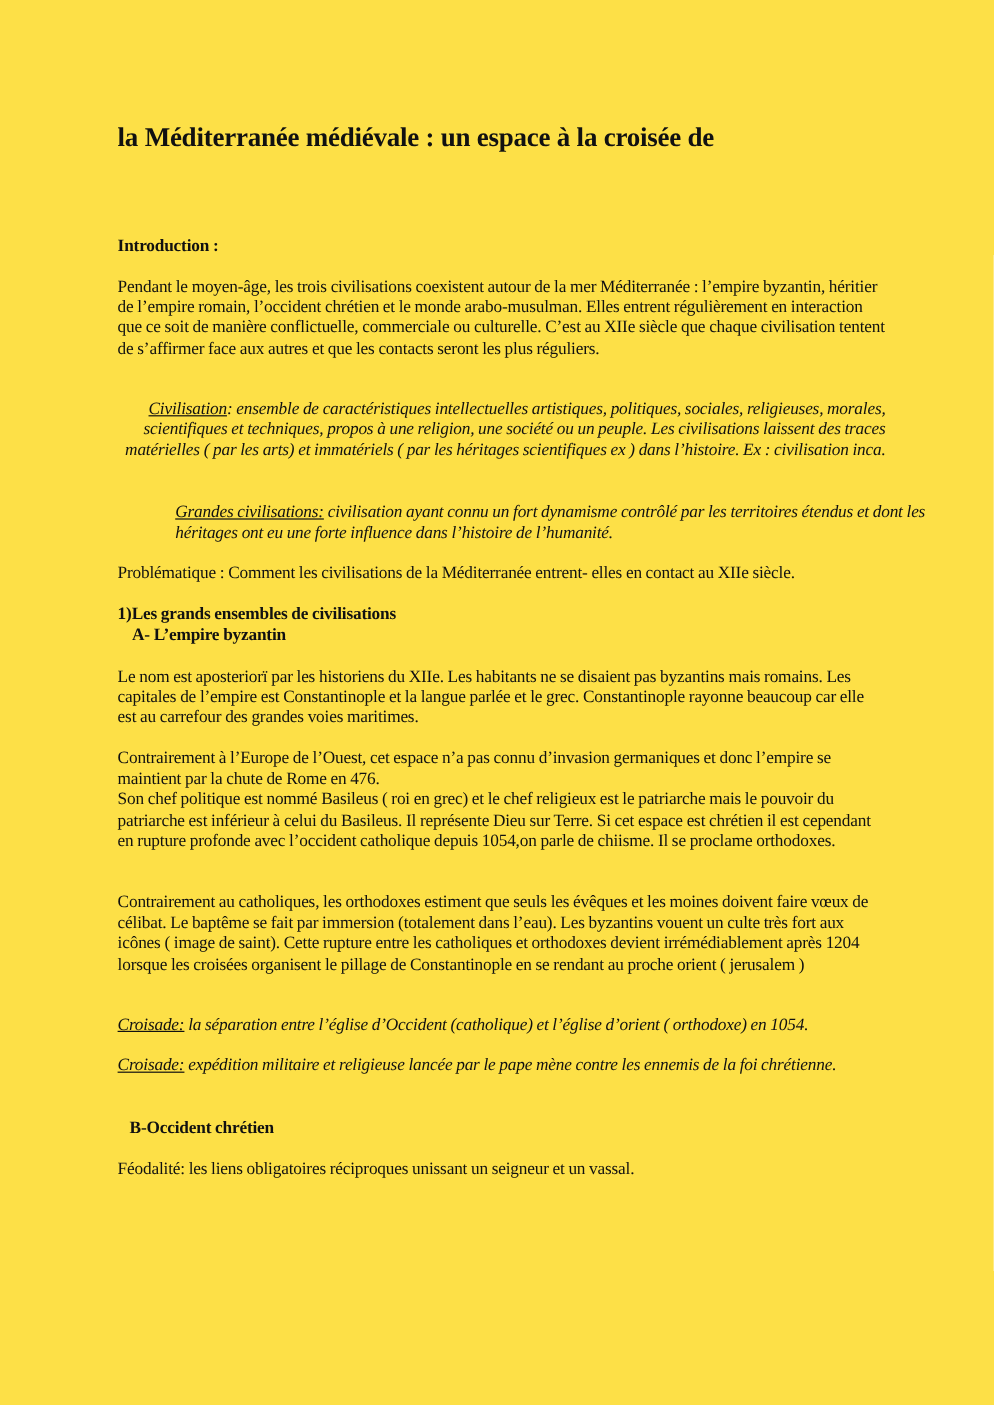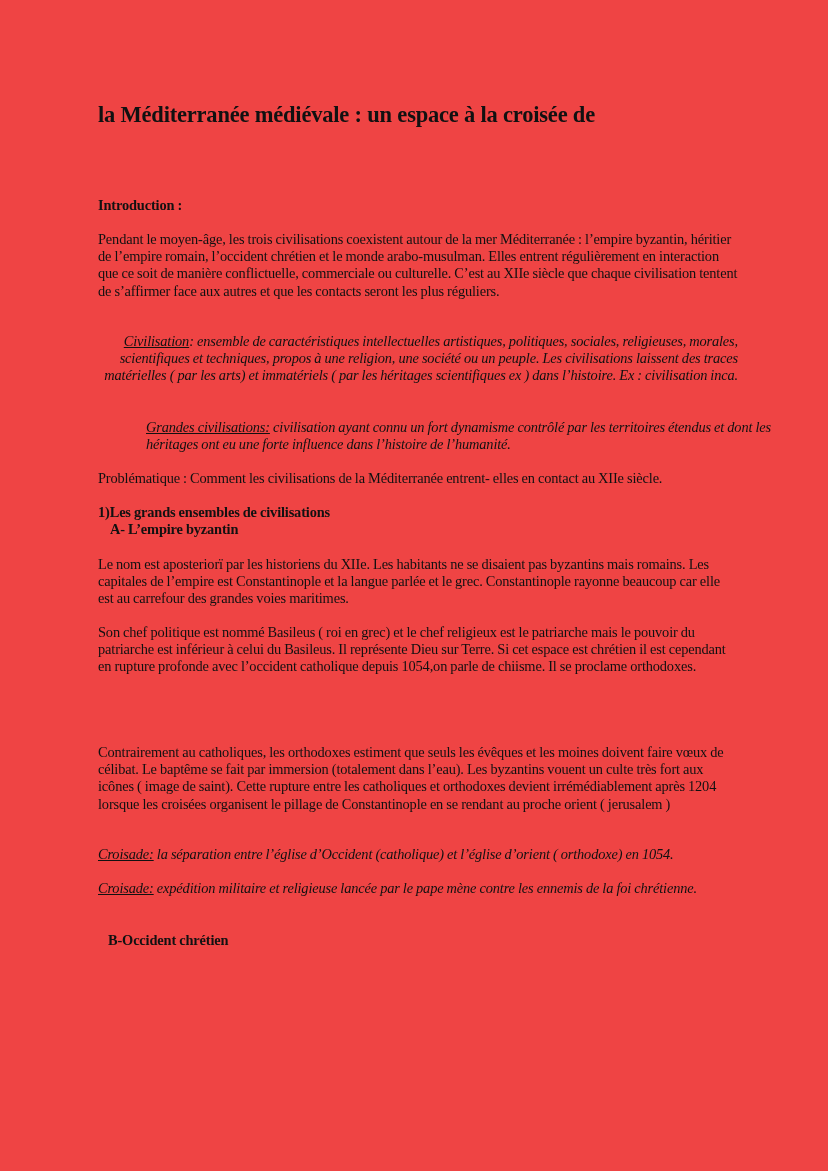--- a/index.html
+++ b/index.html
@@ -13,21 +13,21 @@
       position: relative;
       overflow: hidden;
       font-family: "Liberation Serif", "DejaVu Serif", serif;
       color: #111111;
     }
     .page {
       position: absolute;
       left: 0; top: 0;
       width: 828px;
       height: 1171px;
-      background: #ef4444;
+      background: #fde047;
     }
     .title {
       position: absolute;
       left: 98px;
       top: 100px;
       width: 640px;
       font-size: 22.5px;
       font-weight: bold;
       line-height: 29px;
       letter-spacing: -0.2px;
@@ -75,30 +75,32 @@
   </p>
 
   <p class="blk" style="top:470px;">Problématique : Comment les civilisations de la Méditerranée entrent- elles en contact au XIIe siècle.</p>
 
   <p class="blk bold" style="top:504px;">1)Les grands ensembles de civilisations</p>
   <p class="blk" style="top:556px;">Le nom est aposteriorï par les historiens du XIIe. Les habitants ne se disaient pas byzantins mais romains. Les capitales de l’empire est Constantinople et la langue parlée et le grec. Constantinople rayonne beaucoup car elle est au carrefour des grandes voies maritimes.</p>
 
   <p class="blk bold indent1" style="top:521px;">A- L’empire byzantin</p>
 
   <div class="blk" style="top:624px;">
+    <div>Contrairement à l’Europe de l’Ouest, cet espace n’a pas connu d’invasion germaniques et donc l’empire se maintient par la chute de Rome en 476.</div>
     <div>Son chef politique est nommé Basileus ( roi en grec) et le chef religieux est le patriarche mais le pouvoir du patriarche est inférieur à celui du Basileus. Il représente Dieu sur Terre. Si cet espace est chrétien il est cependant en rupture profonde avec l’occident catholique depuis 1054,on parle de chiisme. Il se proclame orthodoxes.</div>
   </div>
 
   <p class="blk" style="top:744px;">Contrairement au catholiques, les orthodoxes estiment que seuls les évêques et les moines doivent faire vœux de célibat. Le baptême se fait par immersion (totalement dans l’eau). Les byzantins vouent un culte très fort aux icônes ( image de saint). Cette rupture entre les catholiques et orthodoxes devient irrémédiablement après 1204 lorsque les croisées organisent le pillage de Constantinople en se rendant au proche orient ( jerusalem )</p>
 
   <p class="blk ital" style="top:846px;">
     <span class="u">Croisade:</span><span> la séparation entre l’église d’Occident (catholique) et l’église d’orient ( orthodoxe) en 1054.</span>
   </p>
 
   <p class="blk ital" style="top:880px;">
     <span class="u">Croisade:</span><span> expédition militaire et religieuse lancée par le pape mène contre les ennemis de la foi chrétienne.</span>
   </p>
 
   <p class="blk bold indent2" style="top:932px;">B-Occident chrétien</p>
 
+  <p class="blk" style="top:966px;">Féodalité: les liens obligatoires réciproques unissant un seigneur et un vassal.</p>
 
 
 </div>
 
 </body></html>

